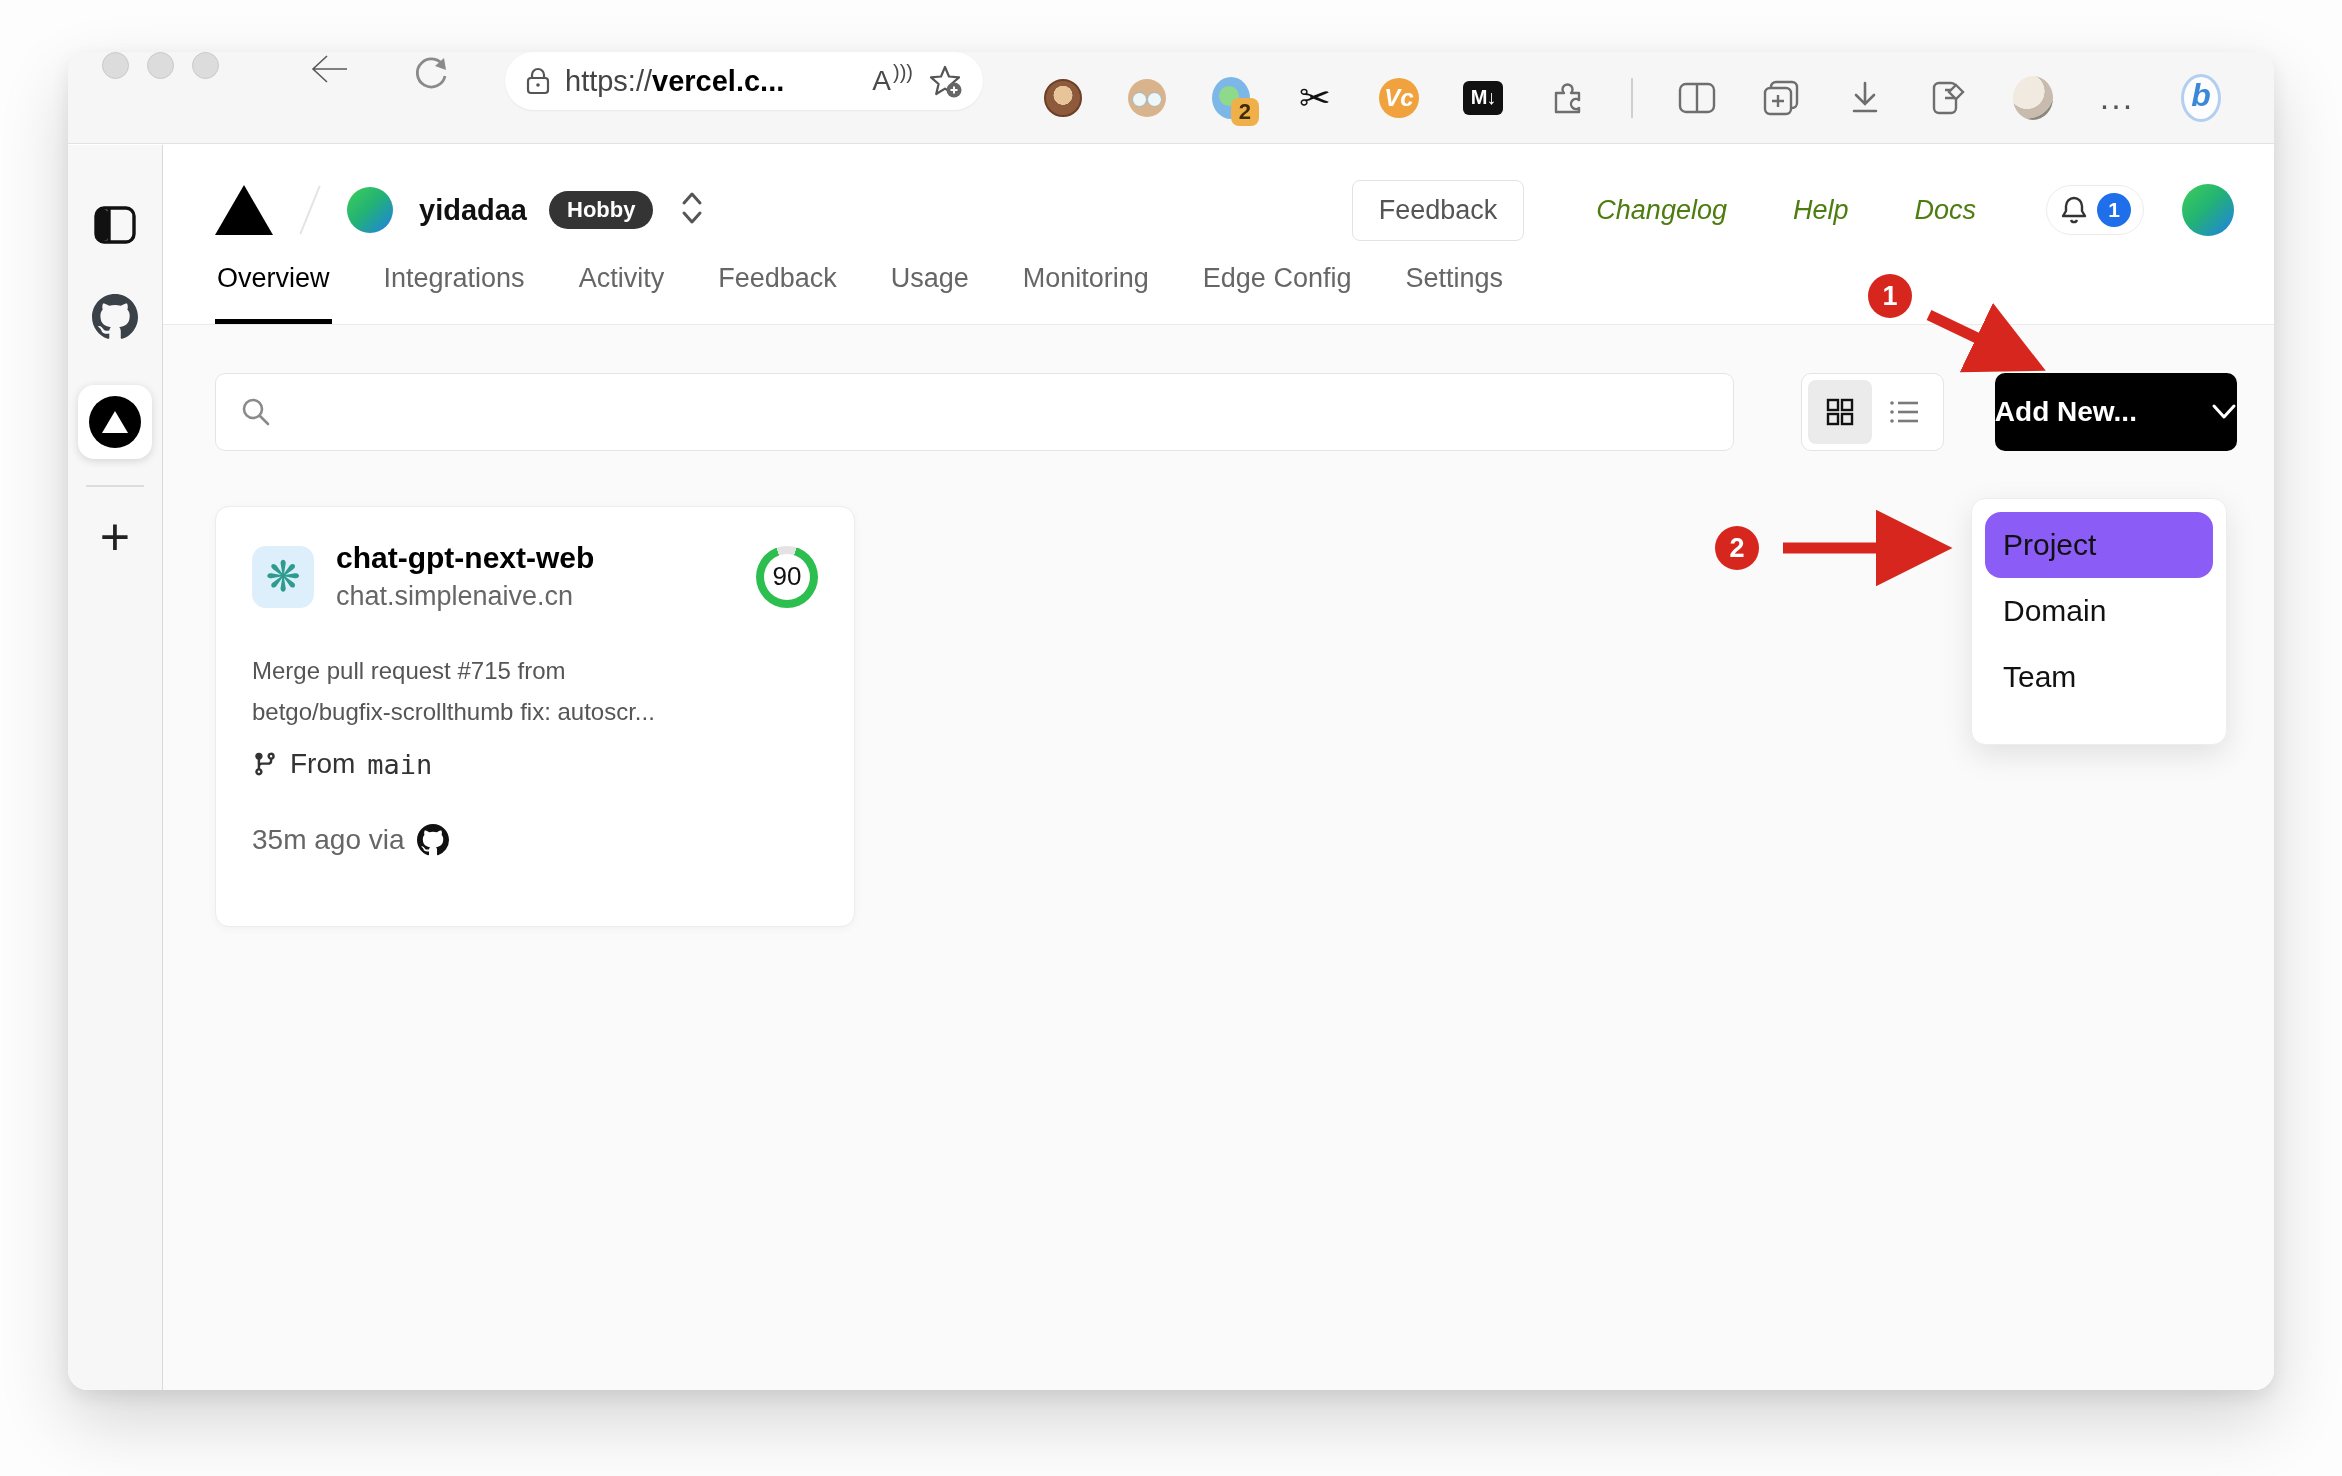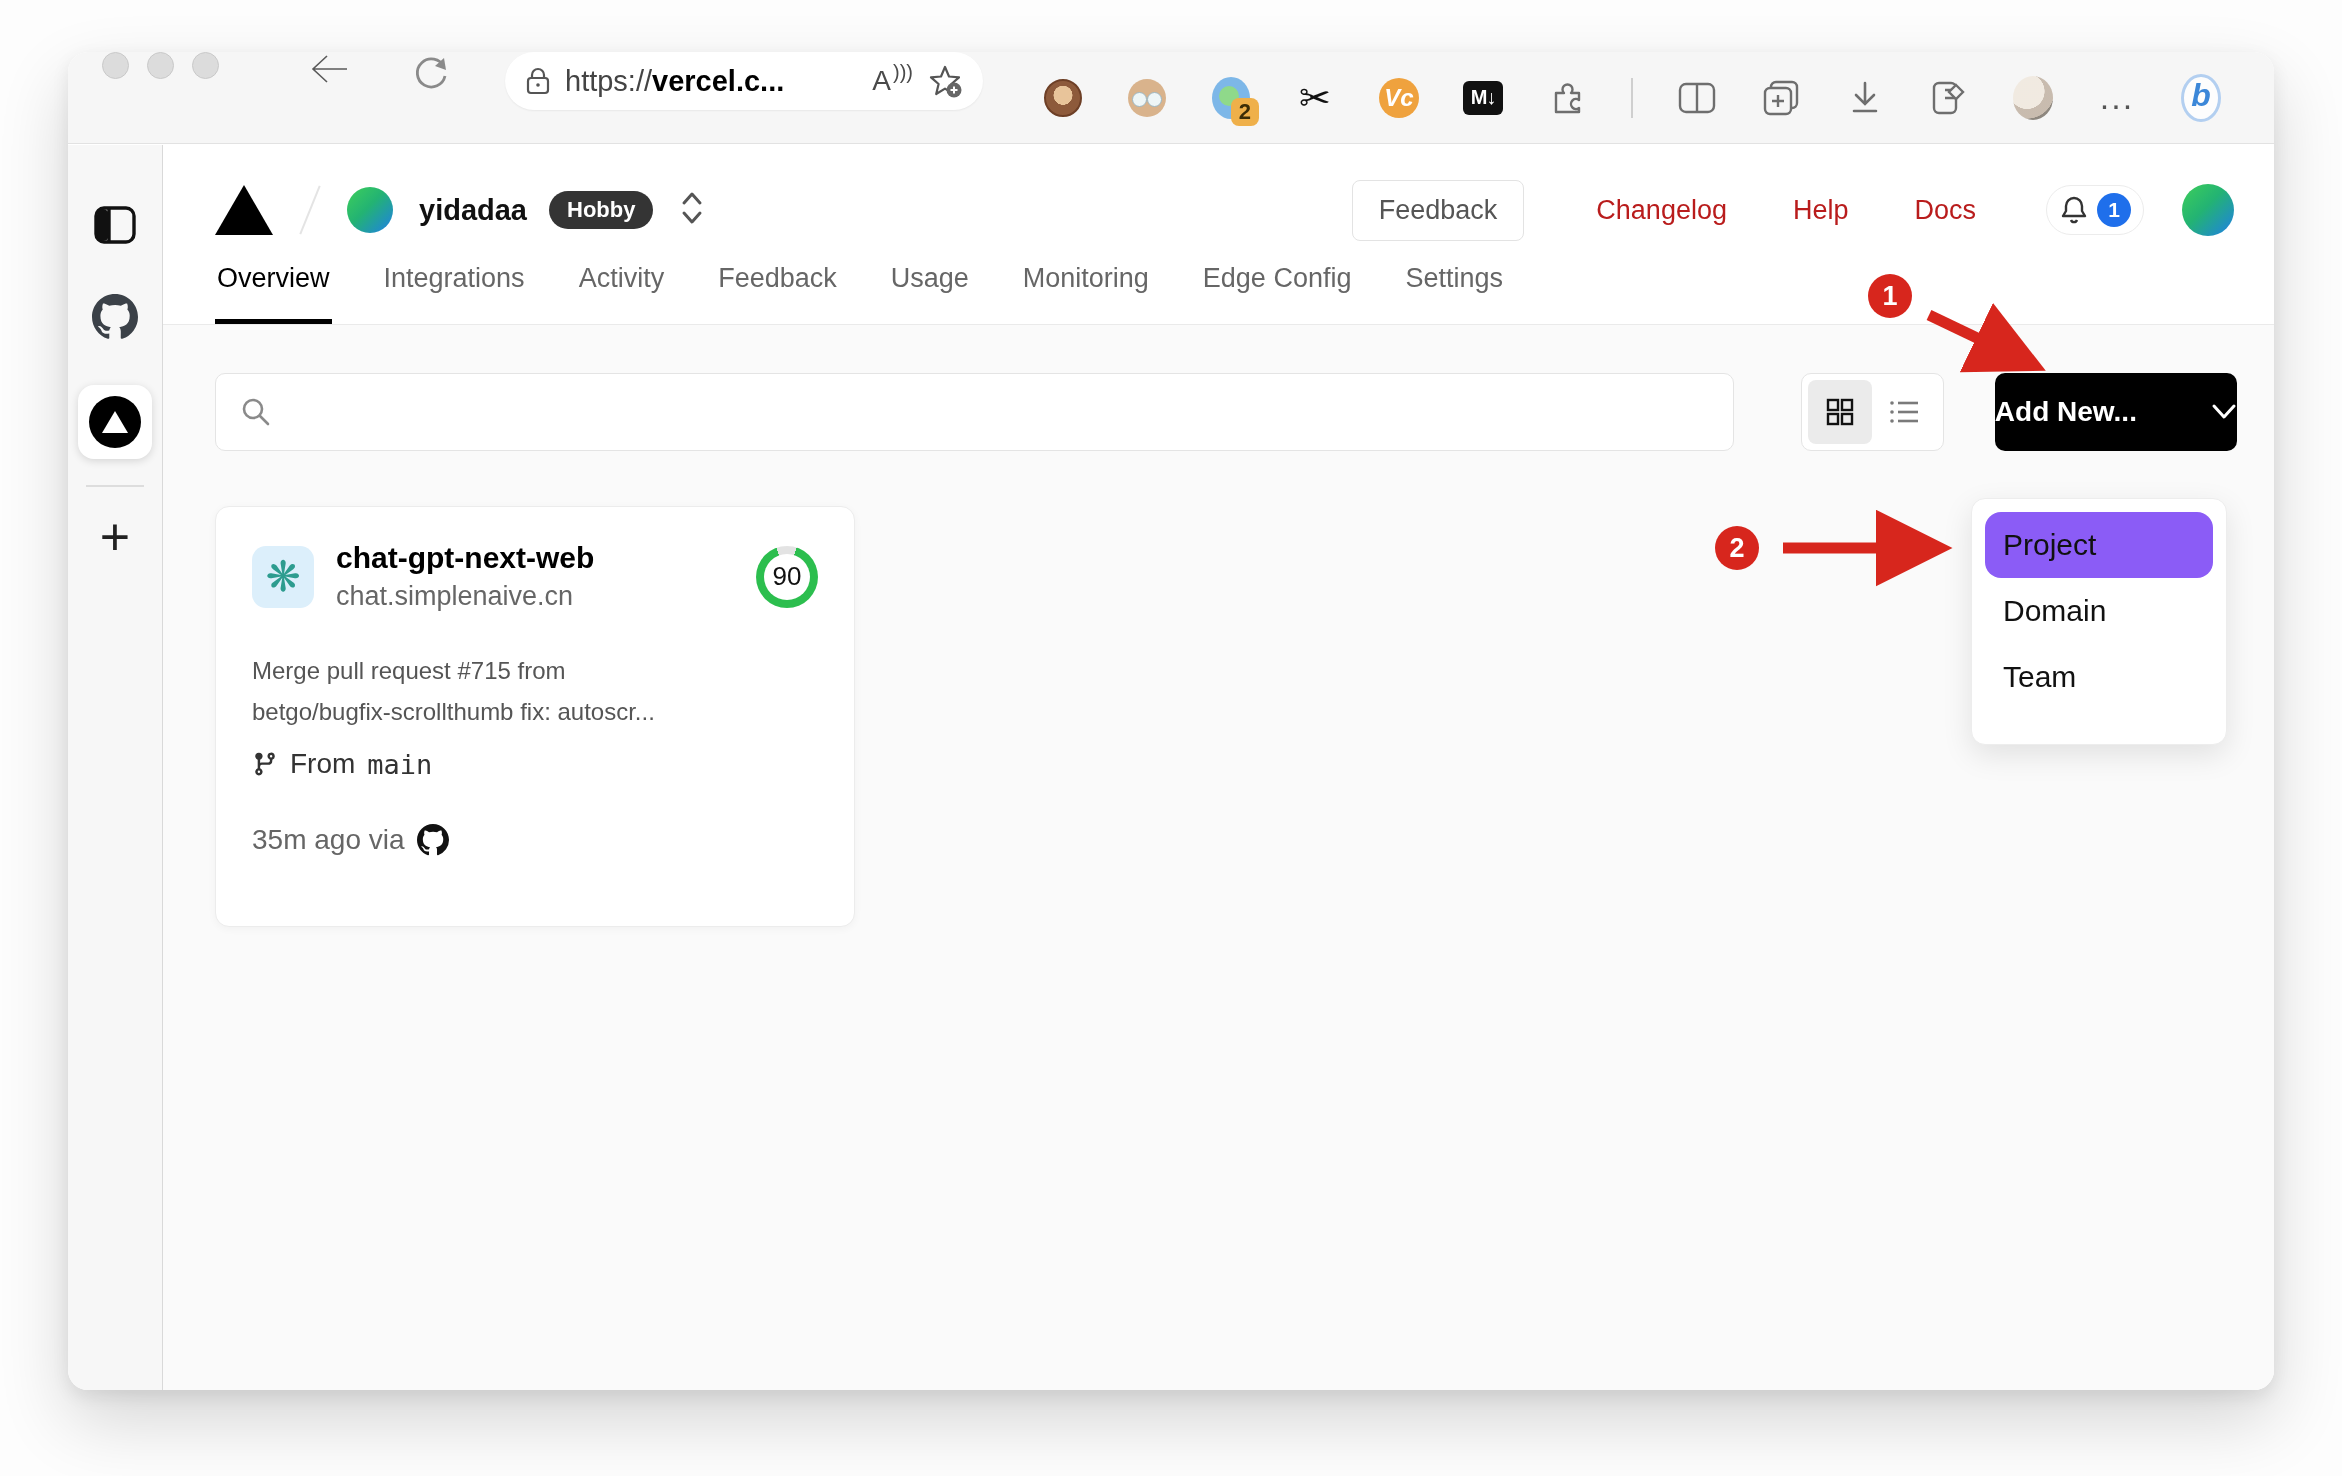--- a/index.html
+++ b/index.html
@@ -80,21 +80,21 @@
   .slash{ width:2px; height:52px; background:#e4e4e4; transform:rotate(22deg); margin:0 14px;}
   .gradav{ width:46px; height:46px; border-radius:50%; background:linear-gradient(135deg,#3ecf5a 0%,#23b373 45%,#1f7fe8 100%); }
   .teamname{ font-size:29px; font-weight:600; color:#111; margin-left:4px;}
   .hobby{ background:#343434; color:#fff; font-size:22px; font-weight:600; padding:6px 18px; border-radius:999px; }
   .switcher{ margin-left:4px; color:#666; }
   .hspacer{ flex:1; }
   .feedback-btn{
     border:1px solid #e3e3e3; border-radius:8px; background:#fff; color:#555;
     font-size:27px; padding:14px 26px; margin-right:28px;
   }
-  .hlink{ font-size:27px; color:#b91c1c; margin:16px 22px; }
+  .hlink{ font-size:27px; color:#4d7c0f; margin:16px 22px;font-style:italic; }
   .bellpill{ display:flex; align-items:center; gap:8px; border:1px solid #ececec; background:#fff;
     border-radius:999px; padding:7px 12px; margin:0 16px 0 26px;}
   .bellbadge{ width:34px; height:34px; border-radius:50%; background:#1f6feb; color:#fff; font-size:21px; font-weight:600;
     display:flex; align-items:center; justify-content:center;}
   .gradav.big{ width:52px; height:52px;}
   .tabs{ display:flex; gap:50px; padding:0 52px; border-bottom:1px solid #eaeaea; height:72px; align-items:flex-start;}
   .tab{ font-size:27px; color:#666; padding:10px 2px 0; height:100%; display:flex; align-items:flex-start; position:relative;}
   .tab.active{ color:#000; font-weight:500;}
   .tab.active::after{ content:""; position:absolute; left:0; right:0; bottom:0; height:5px; background:#000;}
   

